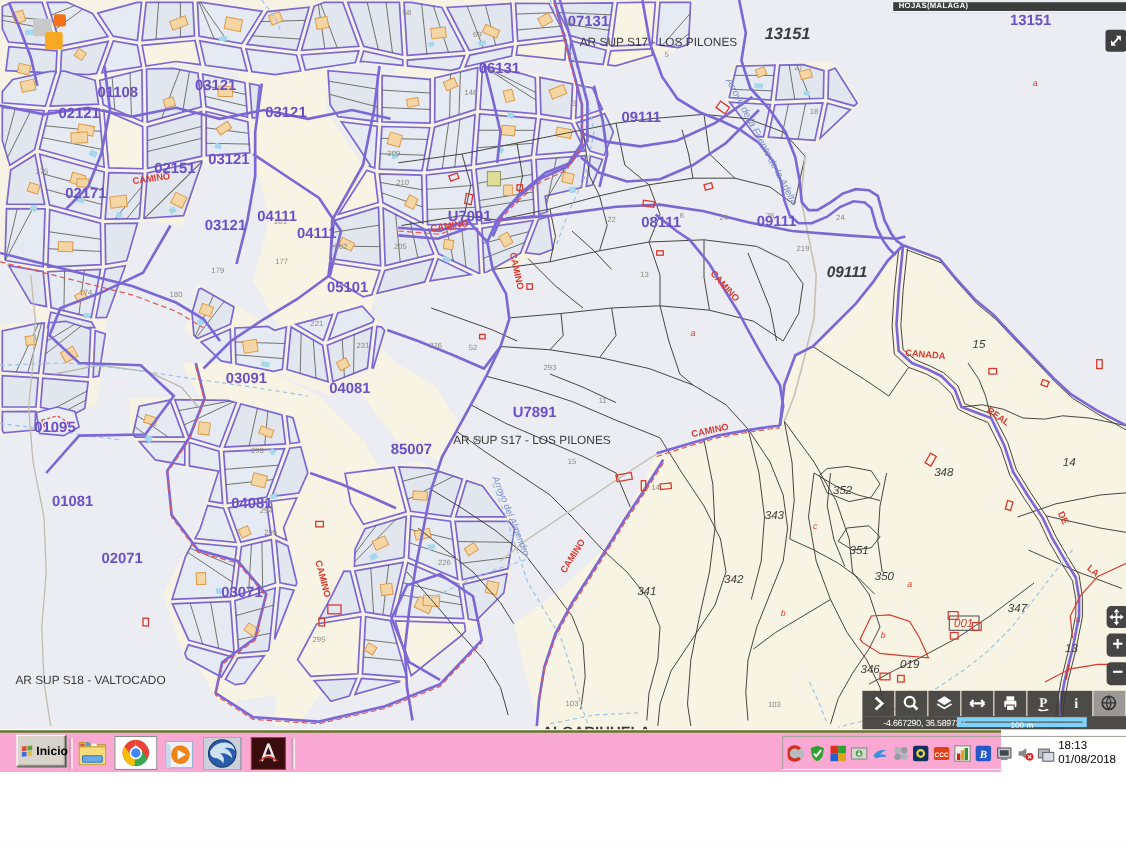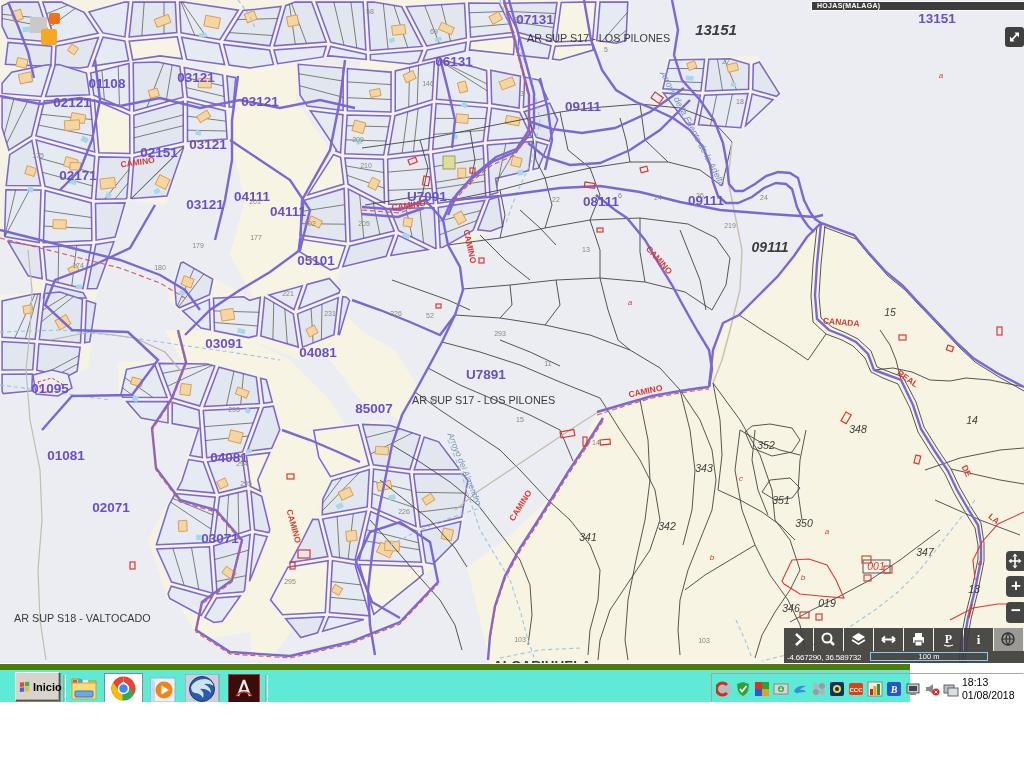--- a/index.html
+++ b/index.html
@@ -667,25 +667,25 @@
       </svg></div>
     <div style="width:29px;height:23px;background:rgba(62,60,58,0.92);margin-right:1px;position:relative"><svg width="29" height="23">
         <text x="14.5" y="16" font-size="13" font-weight="bold" fill="#fff" text-anchor="middle" font-family="Liberation Serif">i</text>
       </svg></div>
     <div style="width:29px;height:23px;background:rgba(150,148,144,0.95);margin-right:1px;position:relative"><svg width="29" height="23">
         <circle cx="14" cy="11" r="6" stroke="#333" stroke-width="1.5" fill="none"></circle>
         <path d="M8 11 H20 M14 5 Q10 11 14 17 M14 5 Q18 11 14 17" stroke="#333" stroke-width="1.2" fill="none"></path>
       </svg></div>
 </div>
 <div class="abs" style="left:784px;top:651px;width:240px;height:12px;background:rgba(62,60,58,0.92);color:#fff;font-size:8px">
- <span style="position:absolute;left:3px;top:1.5px;letter-spacing:-0.2px">-4.667290, 36.589732</span>
- <div style="position:absolute;left:86px;top:1px;width:118px;height:9px;border:1px solid #7dd3fc;text-align:center;font-size:7.5px;line-height:8px">100 m</div>
+ <span style="position:absolute;left:19px;top:1.5px;letter-spacing:-0.2px">-4.667290, 36.589732</span>
+ <div style="position:absolute;left:86px;top:1px;width:118px;height:9px;border:4px solid #7dd3fc;text-align:center;font-size:7.5px;line-height:8px">100 m</div>
 </div>
 
-<div class="abs" style="left:0;top:664px;width:910px;height:38px;background:#5eead4;border-top:6px solid #4d7c0f">
+<div class="abs" style="left:0;top:664px;width:910px;height:38px;background:#f9a8d4;border-top:2px solid #4d7c0f">
 
  <div class="abs" style="left:15px;top:2px;width:45px;height:29px;background:#d8d4cb;border:1px solid;border-color:#fff #55524c #55524c #fff;box-shadow:inset -1px -1px 0 #a9a59c,1px 1px 0 #89857c">
    <svg class="abs" style="left:3px;top:8px" width="12" height="12" viewBox="0 0 14 14">
      <rect x="1" y="2" width="5" height="5" fill="#e04a3a" transform="skewY(-6)"></rect>
      <rect x="7" y="2" width="5" height="5" fill="#5aa53a" transform="skewY(-6)"></rect>
      <rect x="1" y="8" width="5" height="5" fill="#3a6ae0" transform="skewY(-6)"></rect>
      <rect x="7" y="8" width="5" height="5" fill="#e0c03a" transform="skewY(-6)"></rect>
    </svg>
    <span class="abs" style="left:17px;top:8px;font-size:11px;font-weight:bold;color:#000">Inicio</span>
  </div>

